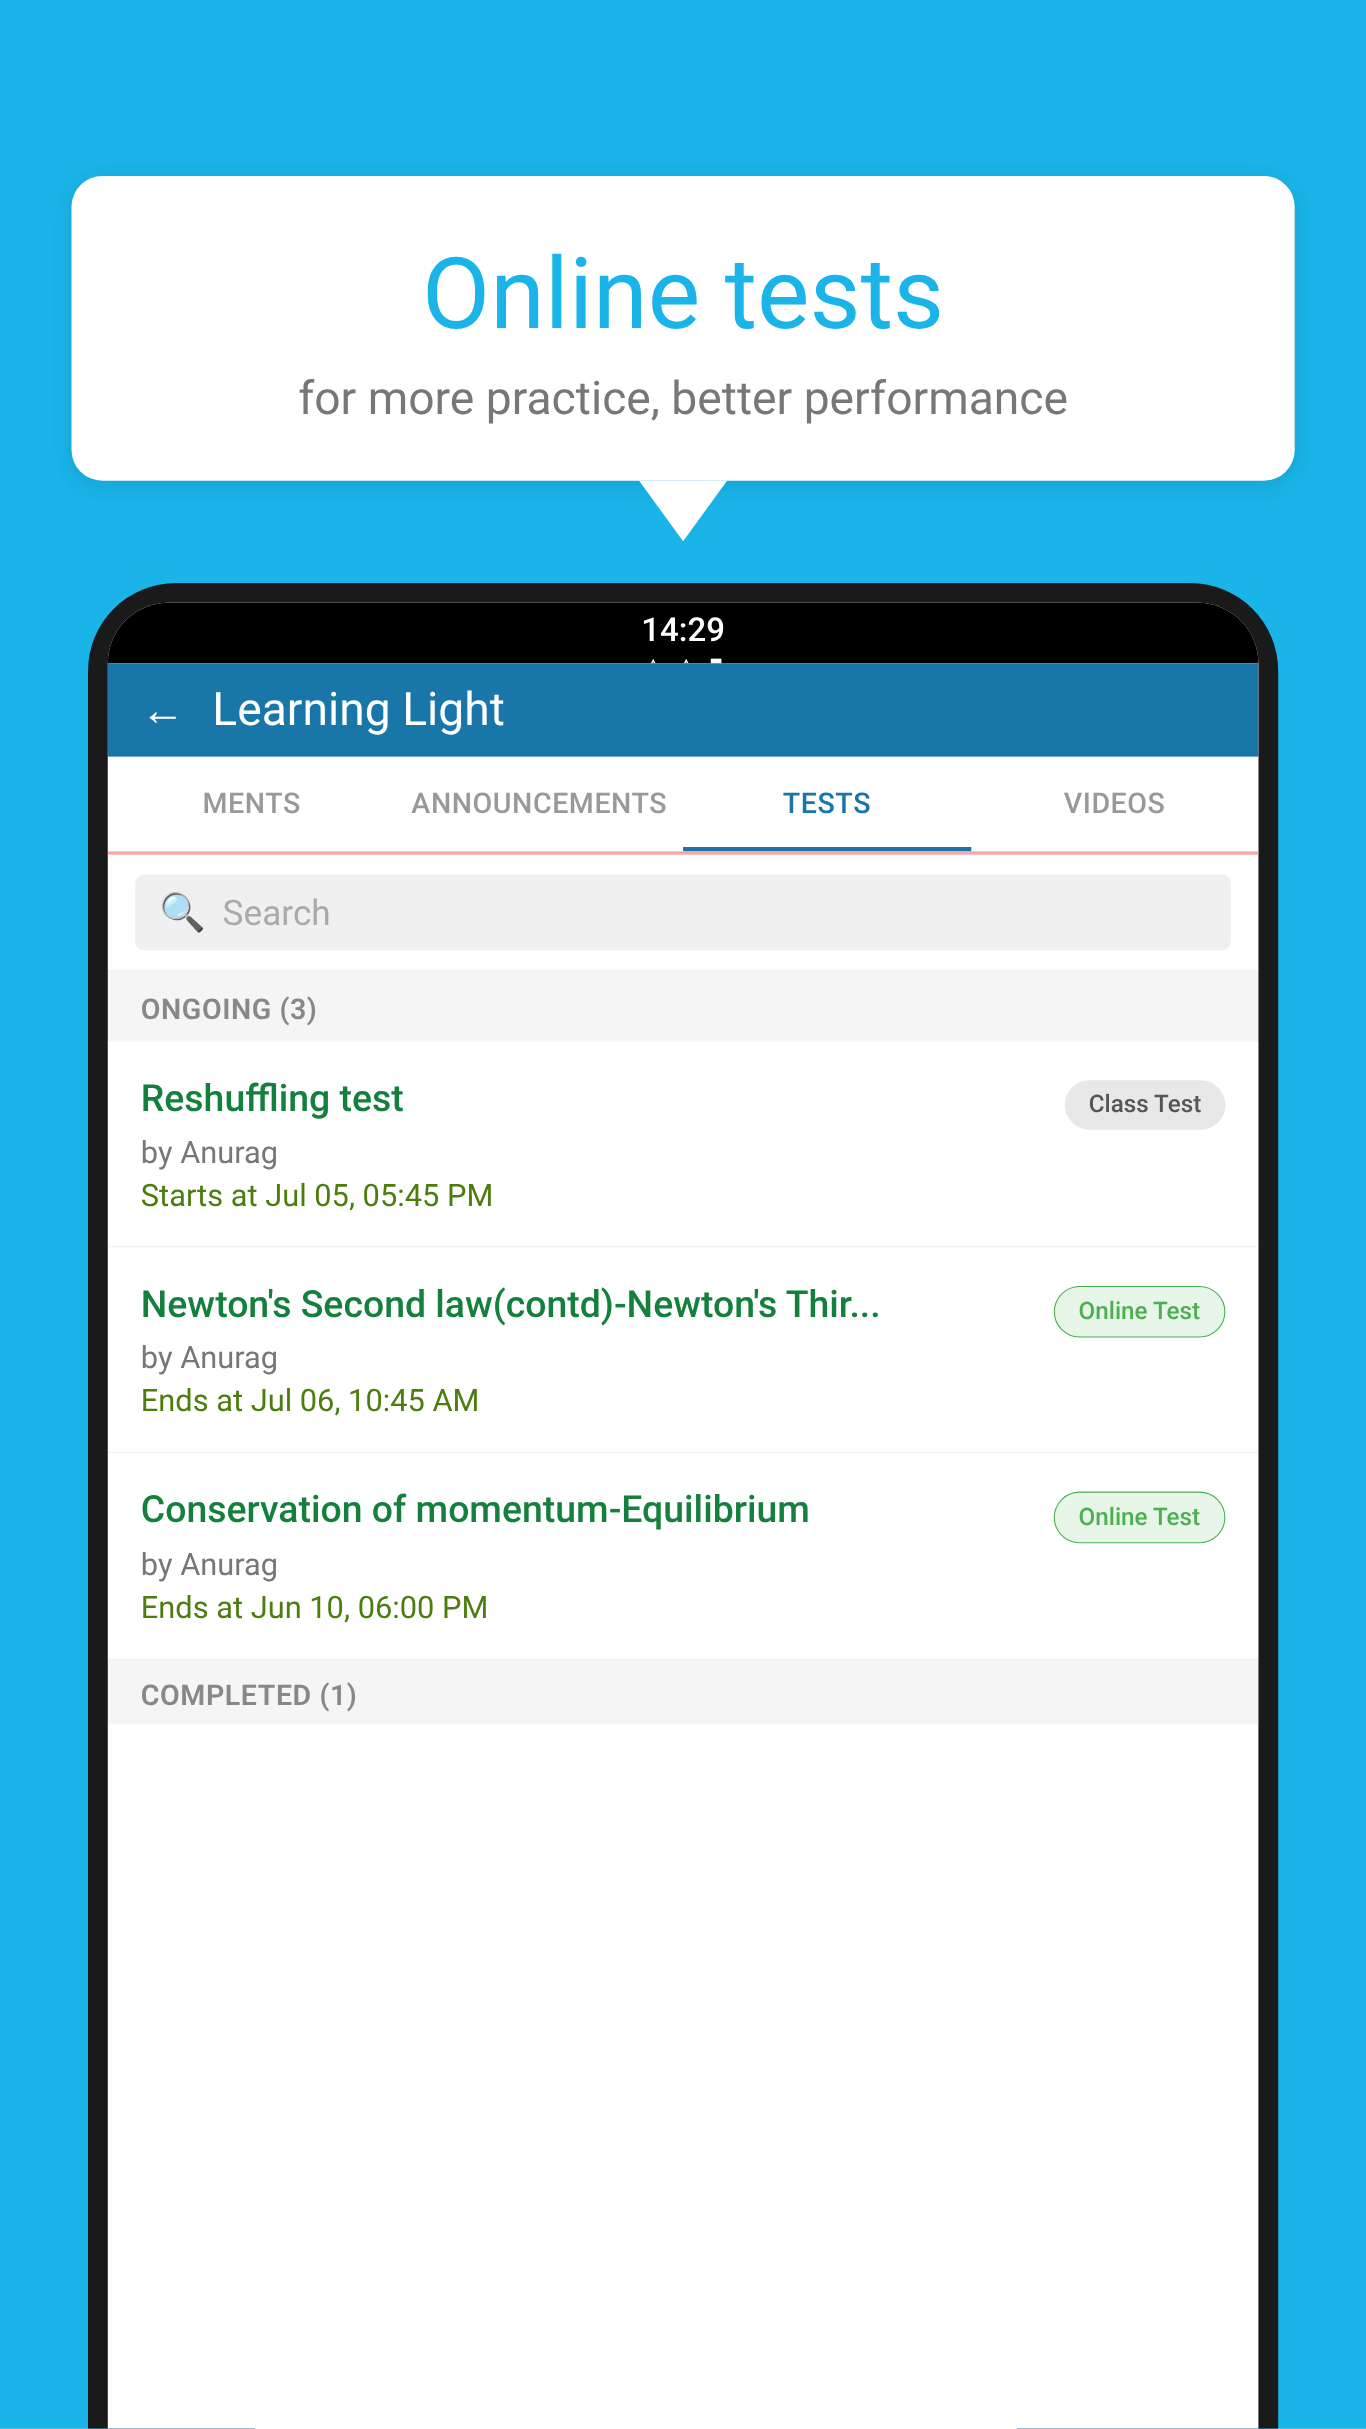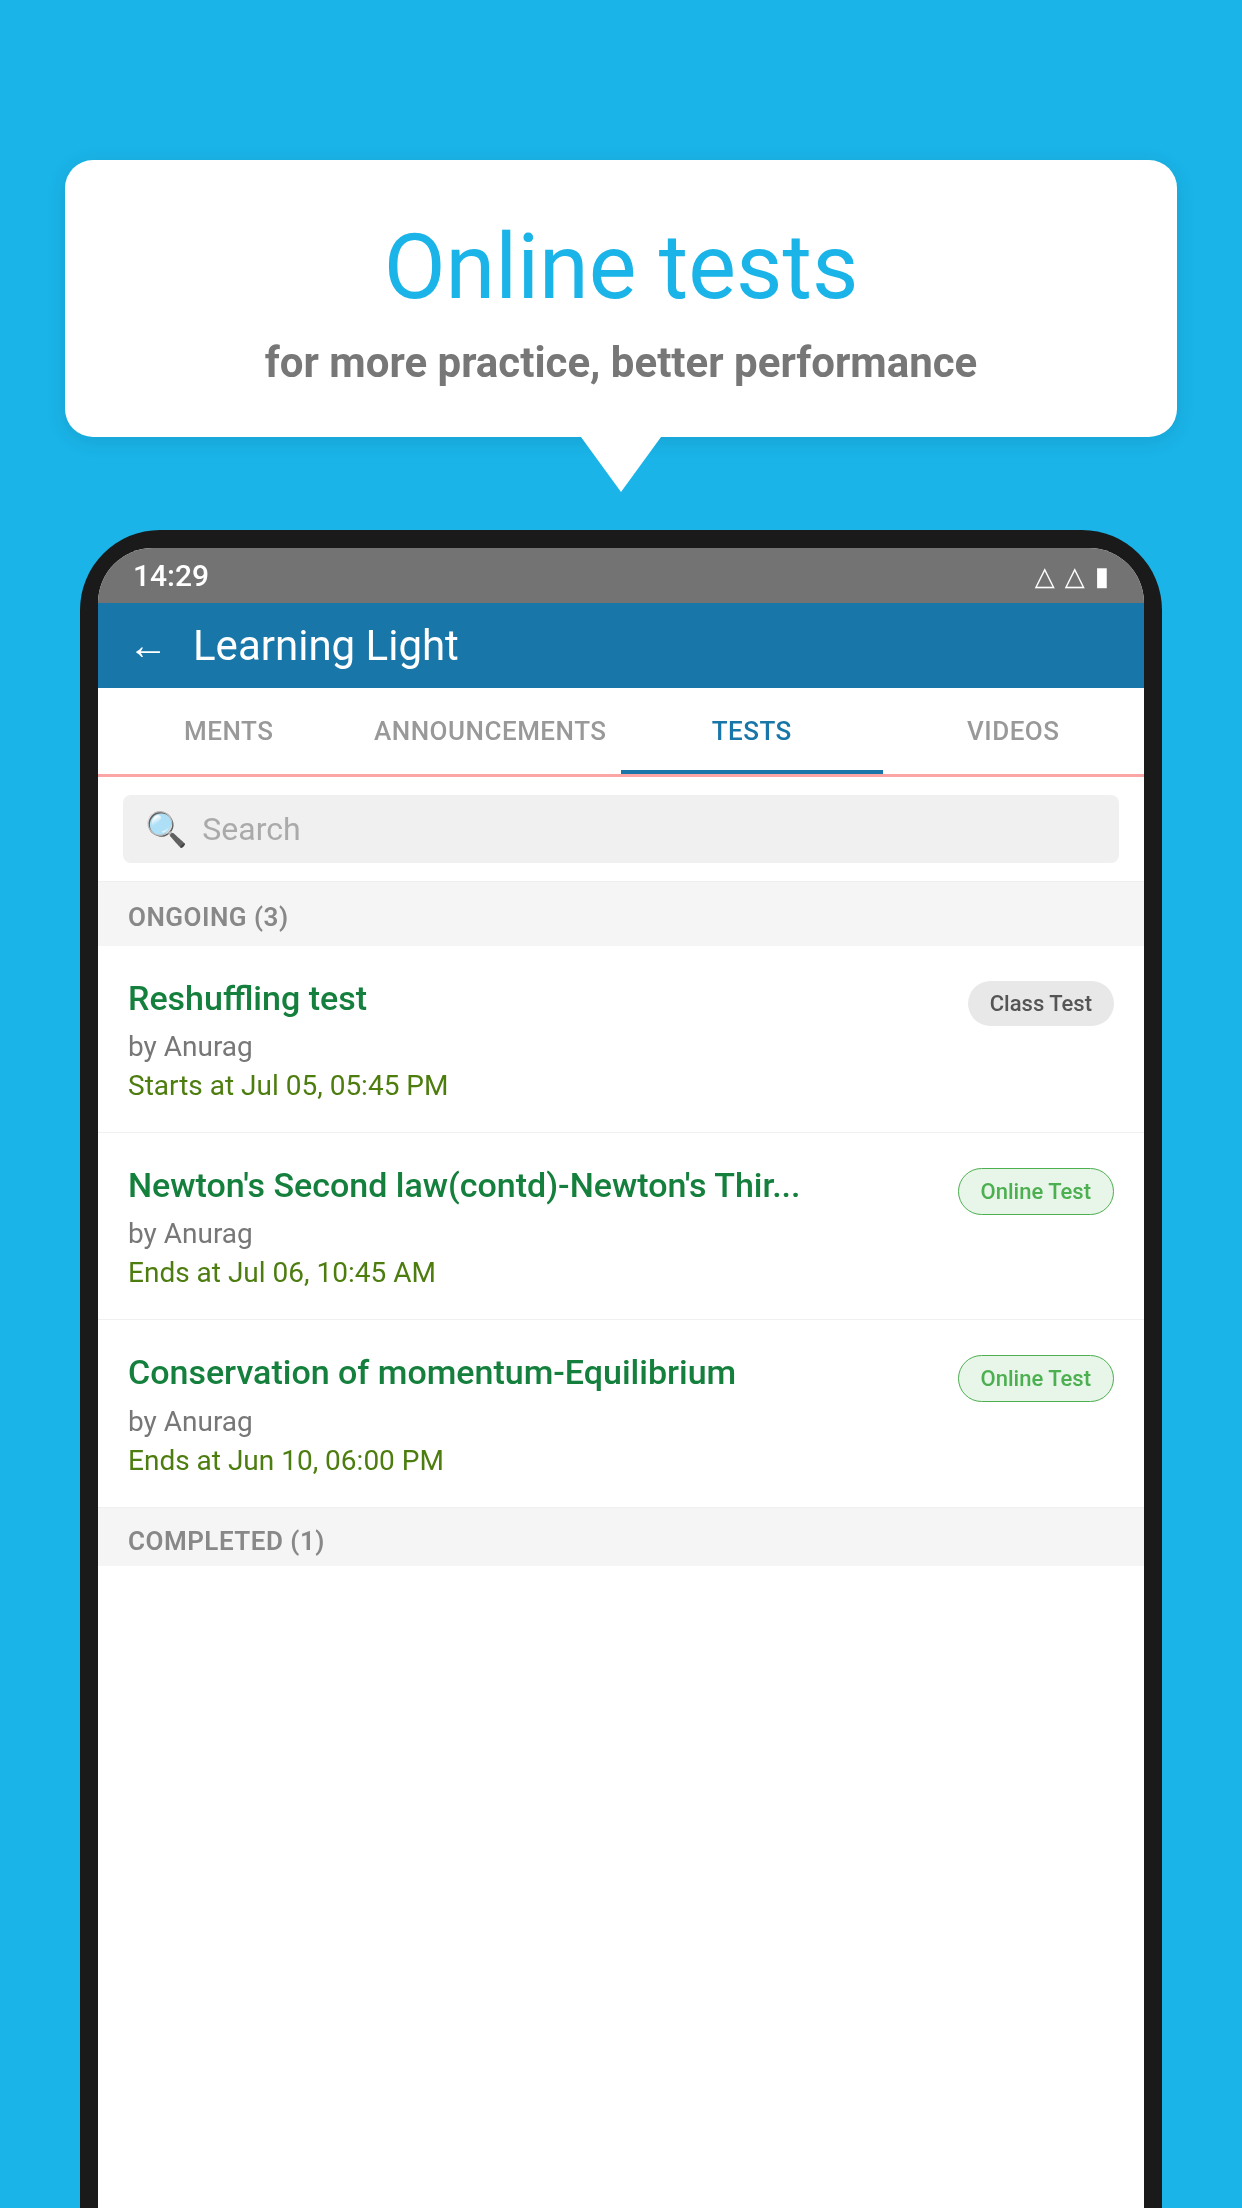--- a/index.html
+++ b/index.html
@@ -36,21 +36,21 @@
     .speech-bubble-title {
       font-size: 90px;
       color: #1ab4e8;
       font-weight: 400;
       margin-bottom: 18px;
     }
 
     .speech-bubble-subtitle {
       font-size: 42px;
       color: #777;
-      font-weight: 700;
+      font-weight: 400;
     }
 
     .speech-bubble-arrow {
       width: 0;
       height: 0;
       border-left: 40px solid transparent;
       border-right: 40px solid transparent;
       border-top: 55px solid white;
       margin-top: 0;
     }
@@ -67,26 +67,27 @@
     .phone-frame {
       background: #1a1a1a;
       border-radius: 80px 80px 0 0;
       padding: 18px 18px 0;
       position: relative;
       height: 100%;
     }
 
     
     .status-bar {
-      background: #737373;
+      background: #000000;
       display: flex;
       align-items: center;
       justify-content: space-between;
       padding: 8px 35px;
       height: 55px;
+      flex-direction: column;
     }
 
     .status-time {
       color: white;
       font-size: 30px;
       font-weight: 500;
     }
 
     .status-icons {
       display: flex;

